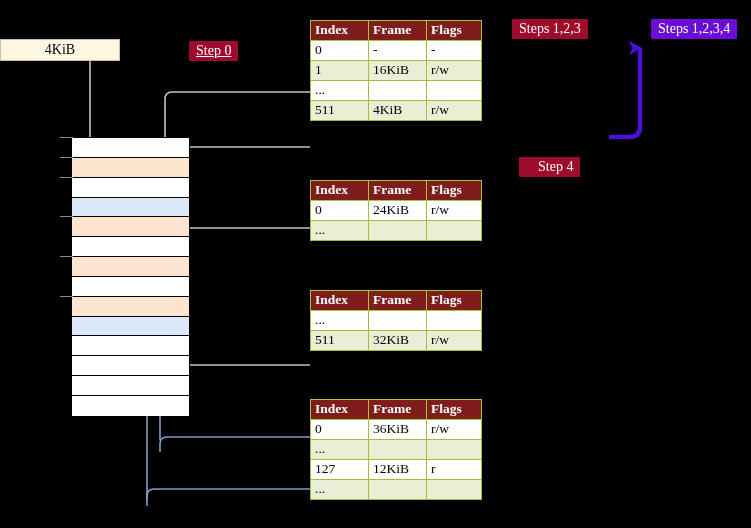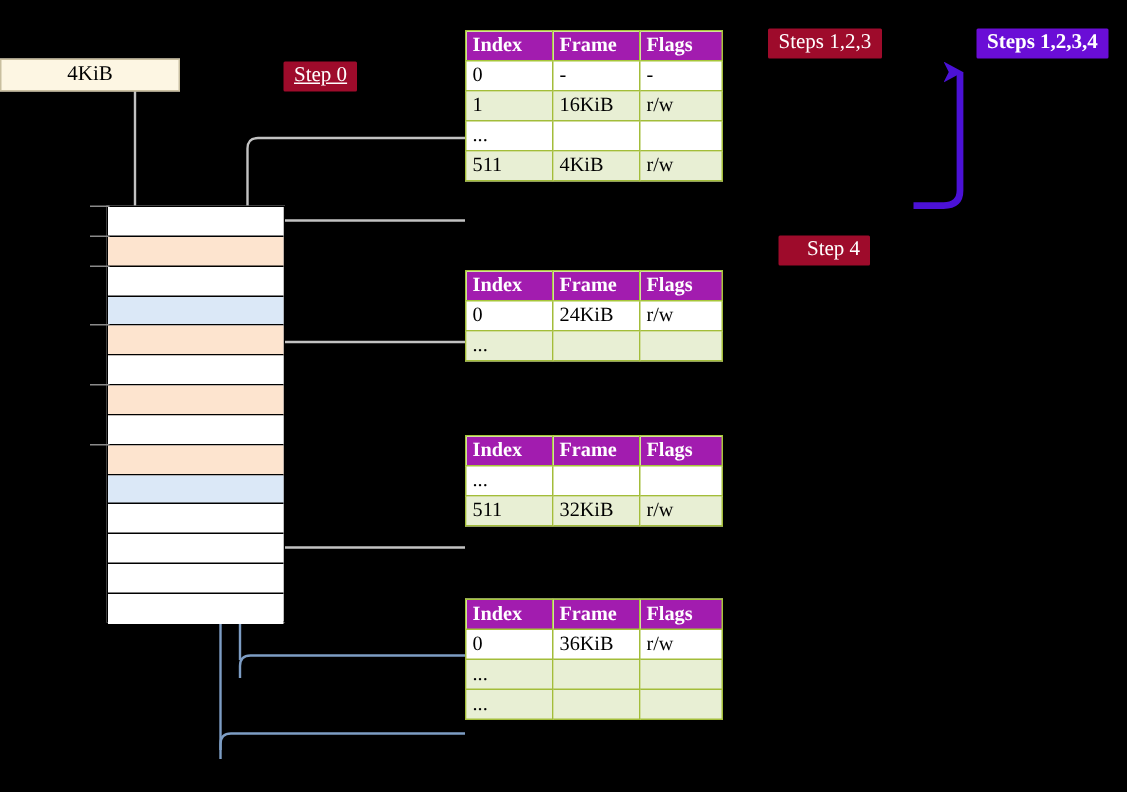--- a/index.html
+++ b/index.html
@@ -74,21 +74,21 @@
   .badge {
     position: absolute;
     color: #ffffff;
     font-size: 14px;
     line-height: 17px;
     padding: 1px 7px 2px 7px;
     white-space: nowrap;
     border-radius: 1px;
   }
   .badge.crimson { background: #9e0b2b; }
-  .badge.violet  { background: #6a0dd6; font-weight: bold; }
+  .badge.violet  { background: #6a0dd6; }
   #badge-step0  { left: 189px; top: 41px; text-decoration: underline; }
   #badge-step4  { left: 519px; top: 157px; padding-left: 19px; }
   #badge-s123   { left: 512px; top: 19px; }
   #badge-s1234  { left: 651px; top: 19px; }
   
   .ptable {
     position: absolute;
     width: 171px;
     border-collapse: collapse;
     table-layout: fixed;
@@ -99,21 +99,21 @@
     border: 1px solid #a3bd3a;
     padding: 1px 4px 2px 4px;
     text-align: left;
     height: 20px;
     box-sizing: border-box;
     color: #000000;
     overflow: hidden;
     white-space: nowrap;
   }
   .ptable th {
-    background: #a21caf;
+    background: #7f1d1d;
     color: #ffffff;
     font-weight: bold;
     border-color: #a6c639;
   }
   .ptable tr.alt td { background: #e8efd4; }
   .ptable td.hl { background: #fdf8a0; }
   .col-index { width: 58px; }
   .col-frame { width: 58px; }
   .col-flags { width: 55px; }
   #ptable-0 { left: 310px; top: 20px; }
@@ -297,20 +297,25 @@
           <tr>
             <td class="col-index">0</td>
             <td class="col-frame">36KiB</td>
             <td class="col-flags">r/w</td>
           </tr>
           <tr class="alt">
             <td class="col-index">...</td>
             <td class="col-frame"></td>
             <td class="col-flags"></td>
           </tr>
+          <tr>
+            <td class="col-index">127</td>
+            <td class="col-frame">12KiB</td>
+            <td class="col-flags">r</td>
+          </tr>
           <tr class="alt">
             <td class="col-index">...</td>
             <td class="col-frame"></td>
             <td class="col-flags"></td>
           </tr>
         </tbody>
       </table>
     </div>
 
 </div>

